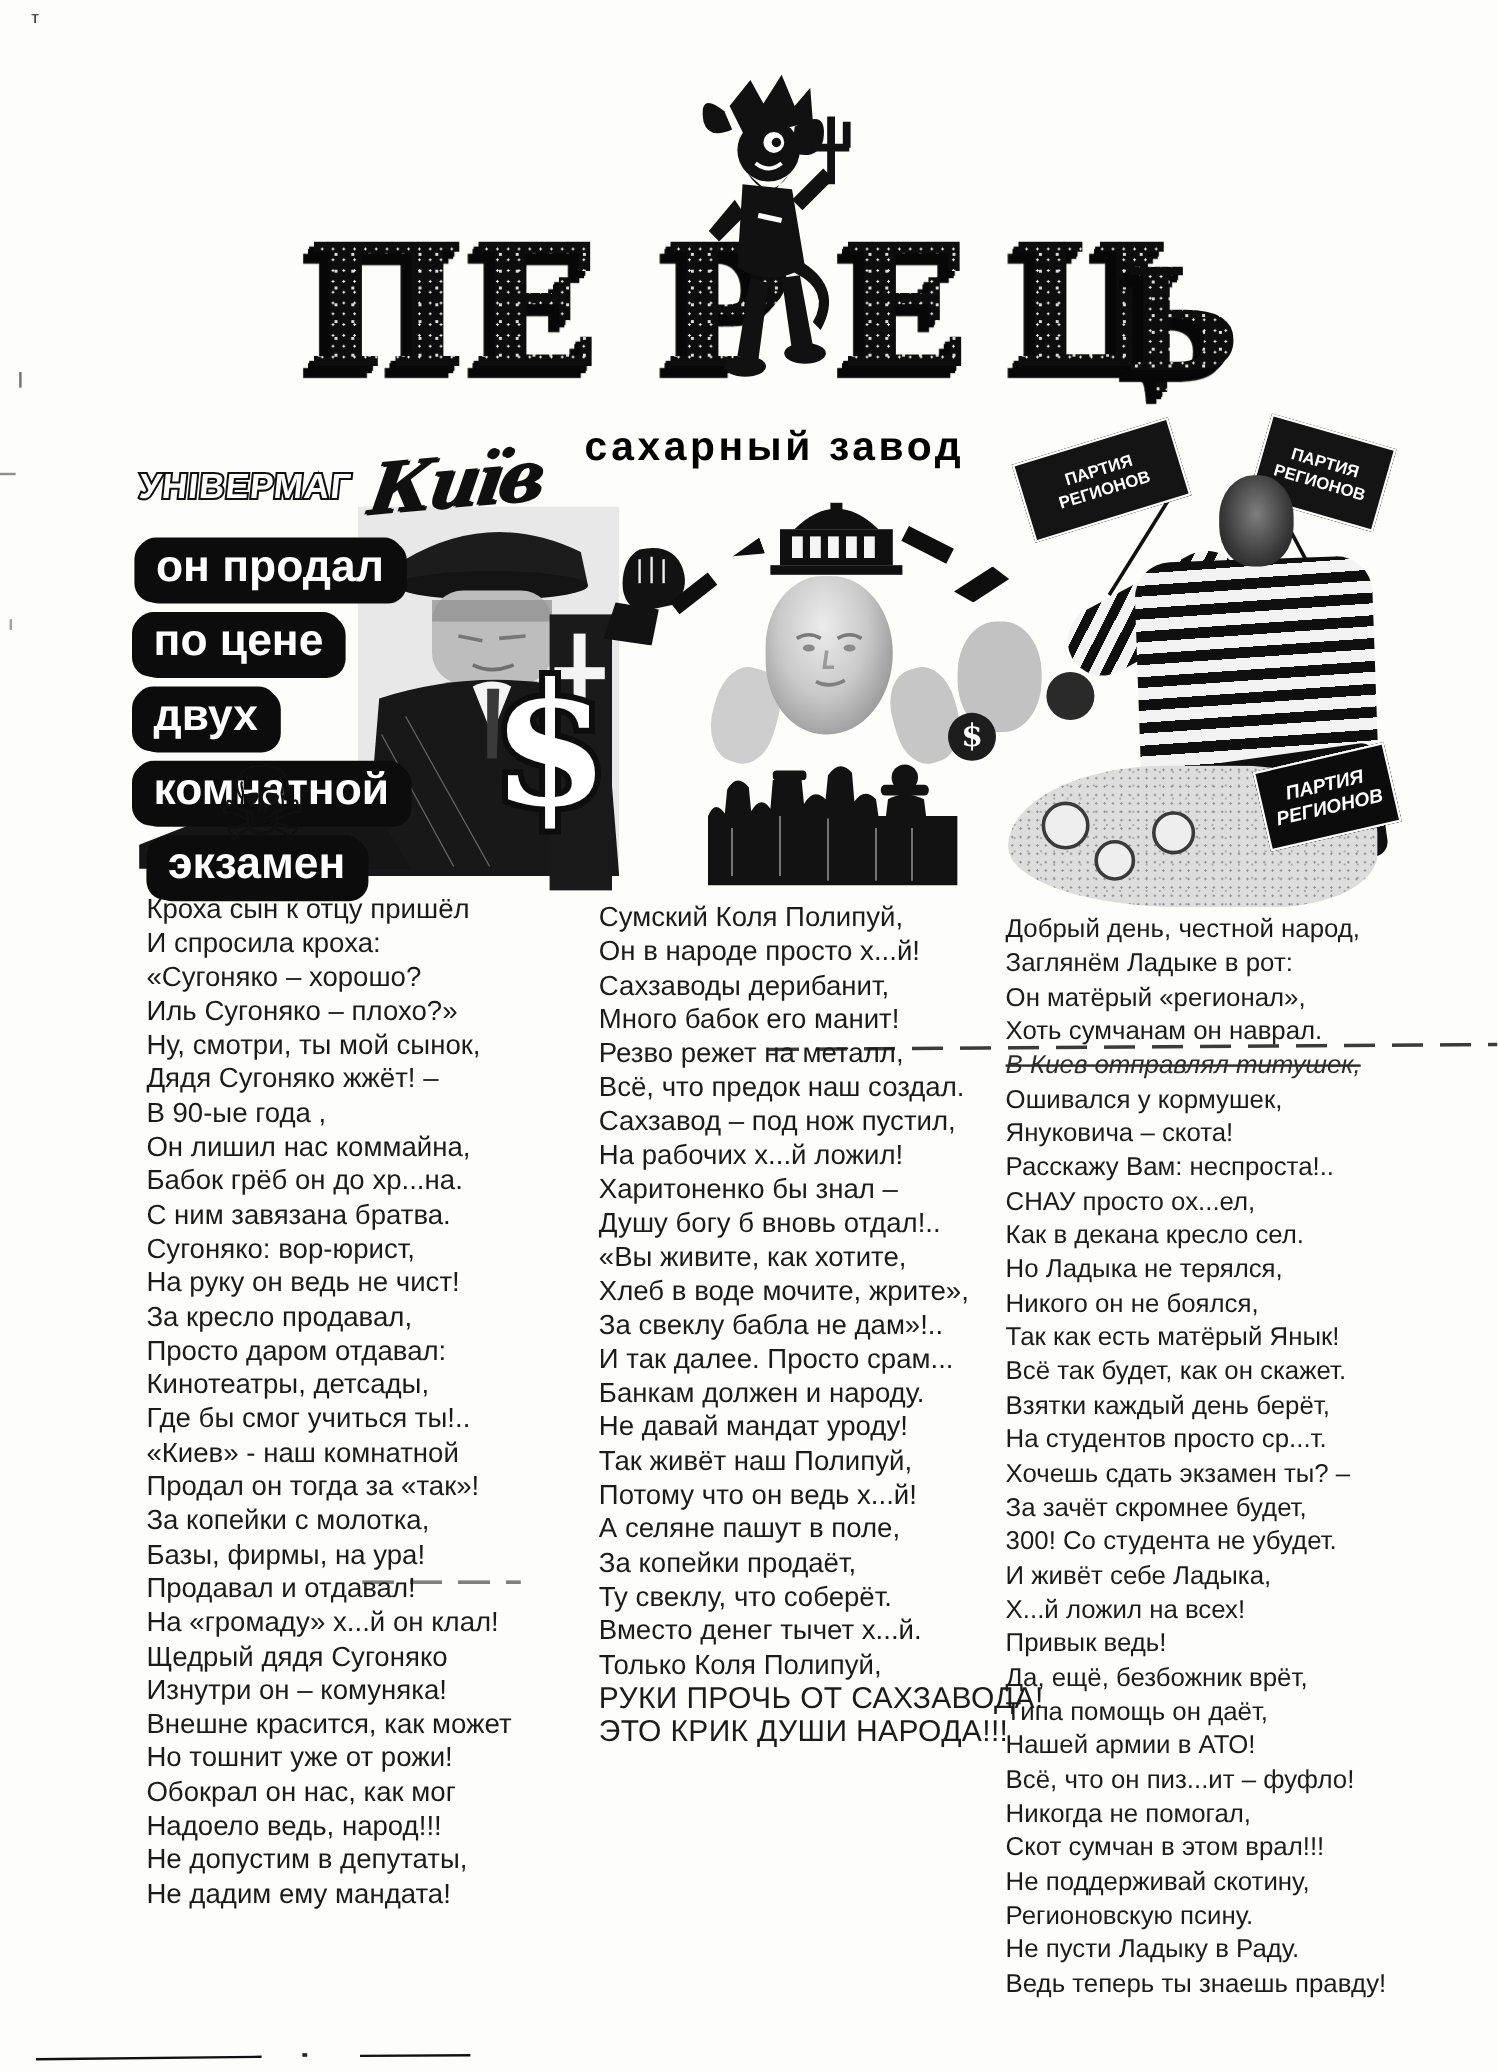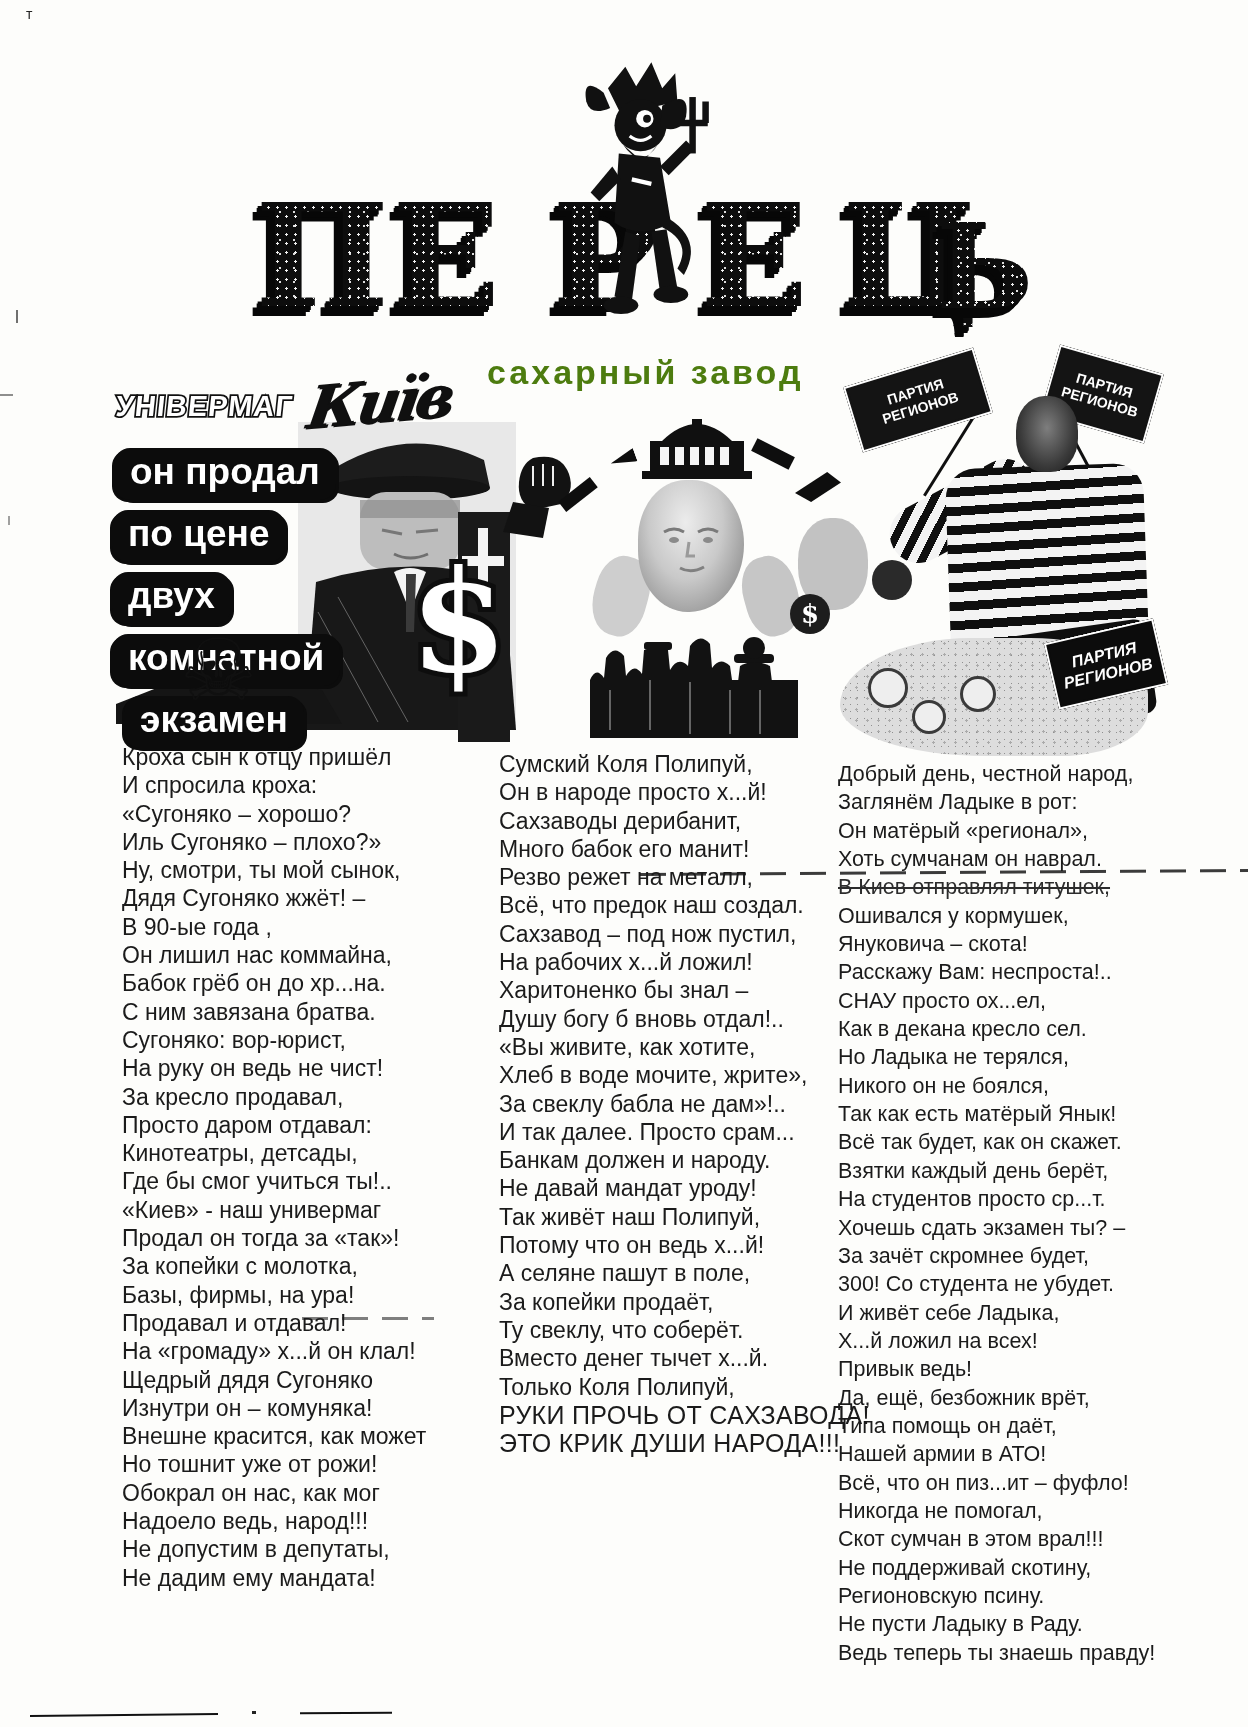--- a/index.html
+++ b/index.html
@@ -45,21 +45,21 @@
       padding:3px 16px 7px;border-radius:16px;z-index:5;white-space:nowrap;
       box-shadow:3px 3px 0 #0c0c0c,-2px 2px 0 #0c0c0c;}
   .cap0{left:4px;top:66px;} .cap1{left:2px;top:128px;} .cap2{left:2px;top:190px;}
   .cap3{left:2px;top:252px;} .cap4{left:14px;top:314px;}
   .lp-skull{left:70px;top:238px;font-size:86px;color:#101010;z-index:6;}
   .lp-dollar{left:300px;top:158px;font-family:"DejaVu Serif",serif;font-weight:bold;font-size:140px;
       color:#ffffff;-webkit-text-stroke:10px #0d0d0d;paint-order:stroke fill;z-index:6;}
   .lp-typewriter{left:2px;top:282px;width:330px;height:64px;z-index:2;}
 
   
-  .mid-heading{left:487px;top:353px;font-size:34px;font-weight:600;letter-spacing:3px;color:#4d7c0f;}
+  .mid-heading{left:487px;top:353px;font-size:34px;font-weight:600;letter-spacing:3px;color:#000000;}
   .frag-left{left:458px;top:512px;width:52px;height:230px;background:#1a1a1a;z-index:1;}
   .frag-cross-v{left:478px;top:528px;width:10px;height:78px;background:#f4f4f4;z-index:2;}
   .frag-cross-h{left:462px;top:556px;width:42px;height:10px;background:#f4f4f4;z-index:2;}
   .fist{left:503px;top:452px;width:80px;height:86px;z-index:2;}
   .building{left:636px;top:415px;width:122px;height:70px;z-index:2;}
   .dash{position:absolute;background:#0e0e0e;z-index:2;}
   .d1{left:558px;top:488px;width:40px;height:13px;transform:rotate(-38deg);}
   .d2{left:610px;top:452px;width:14px;height:14px;transform:rotate(-20deg);
       clip-path:polygon(0 50%,100% 0,100% 100%);width:26px;}
   .d3{left:752px;top:447px;width:42px;height:14px;transform:rotate(27deg);}
@@ -105,21 +105,21 @@
       transform:rotate(-13deg);display:flex;flex-direction:column;align-items:center;justify-content:center;
       font-weight:bold;font-style:italic;font-size:16px;line-height:1.2;box-shadow:inset 0 0 0 2px #fff,inset 0 0 0 4px #0c0c0c;}
 
   
   .col{position:absolute;color:#1b1b1b;}
   .col1{left:122px;top:743px;font-size:23px;line-height:28.3px;}
   .col2{left:499px;top:750px;font-size:23px;line-height:28.3px;}
   .col3{left:838px;top:760px;font-size:21.5px;line-height:28.35px;}
   .poem-line{white-space:nowrap;}
   .poem-line.shout{font-size:25px;letter-spacing:.3px;}
-  .poem-line.struck{text-decoration:line-through;text-decoration-thickness:2px;opacity:.92;}
+  .poem-line.struck{text-decoration:line-through;text-decoration-thickness:2px;opacity:.92;font-style:italic;}
   .smudge{position:absolute;height:3px;z-index:7;
       background:repeating-linear-gradient(90deg,rgba(25,25,25,.85) 0 26px,rgba(25,25,25,0) 26px 40px);}
   .smudge1{left:640px;top:871px;width:608px;transform:rotate(-.4deg);}
   .smudge2{left:302px;top:1317px;width:132px;height:2.5px;opacity:.65;}
 </style>
 </head>
 <body>
 
 <div class="page">
 
@@ -303,21 +303,21 @@
       <div class="poem-line">В 90-ые года ,</div>
       <div class="poem-line">Он лишил нас коммайна,</div>
       <div class="poem-line">Бабок грёб он до хр...на.</div>
       <div class="poem-line">С ним завязана братва.</div>
       <div class="poem-line">Сугоняко: вор-юрист,</div>
       <div class="poem-line">На руку он ведь не чист!</div>
       <div class="poem-line">За кресло продавал,</div>
       <div class="poem-line">Просто даром отдавал:</div>
       <div class="poem-line">Кинотеатры, детсады,</div>
       <div class="poem-line">Где бы смог учиться ты!..</div>
-      <div class="poem-line">«Киев» - наш универмаг</div>
+      <div class="poem-line">«Киев» - наш комнатной</div>
       <div class="poem-line">Продал он тогда за «так»!</div>
       <div class="poem-line">За копейки с молотка,</div>
       <div class="poem-line">Базы, фирмы, на ура!</div>
       <div class="poem-line">Продавал и отдавал!</div>
       <div class="poem-line">На «громаду» х...й он клал!</div>
       <div class="poem-line">Щедрый дядя Сугоняко</div>
       <div class="poem-line">Изнутри он – комуняка!</div>
       <div class="poem-line">Внешне красится, как может</div>
       <div class="poem-line">Но тошнит уже от рожи!</div>
       <div class="poem-line">Обокрал он нас, как мог</div>

